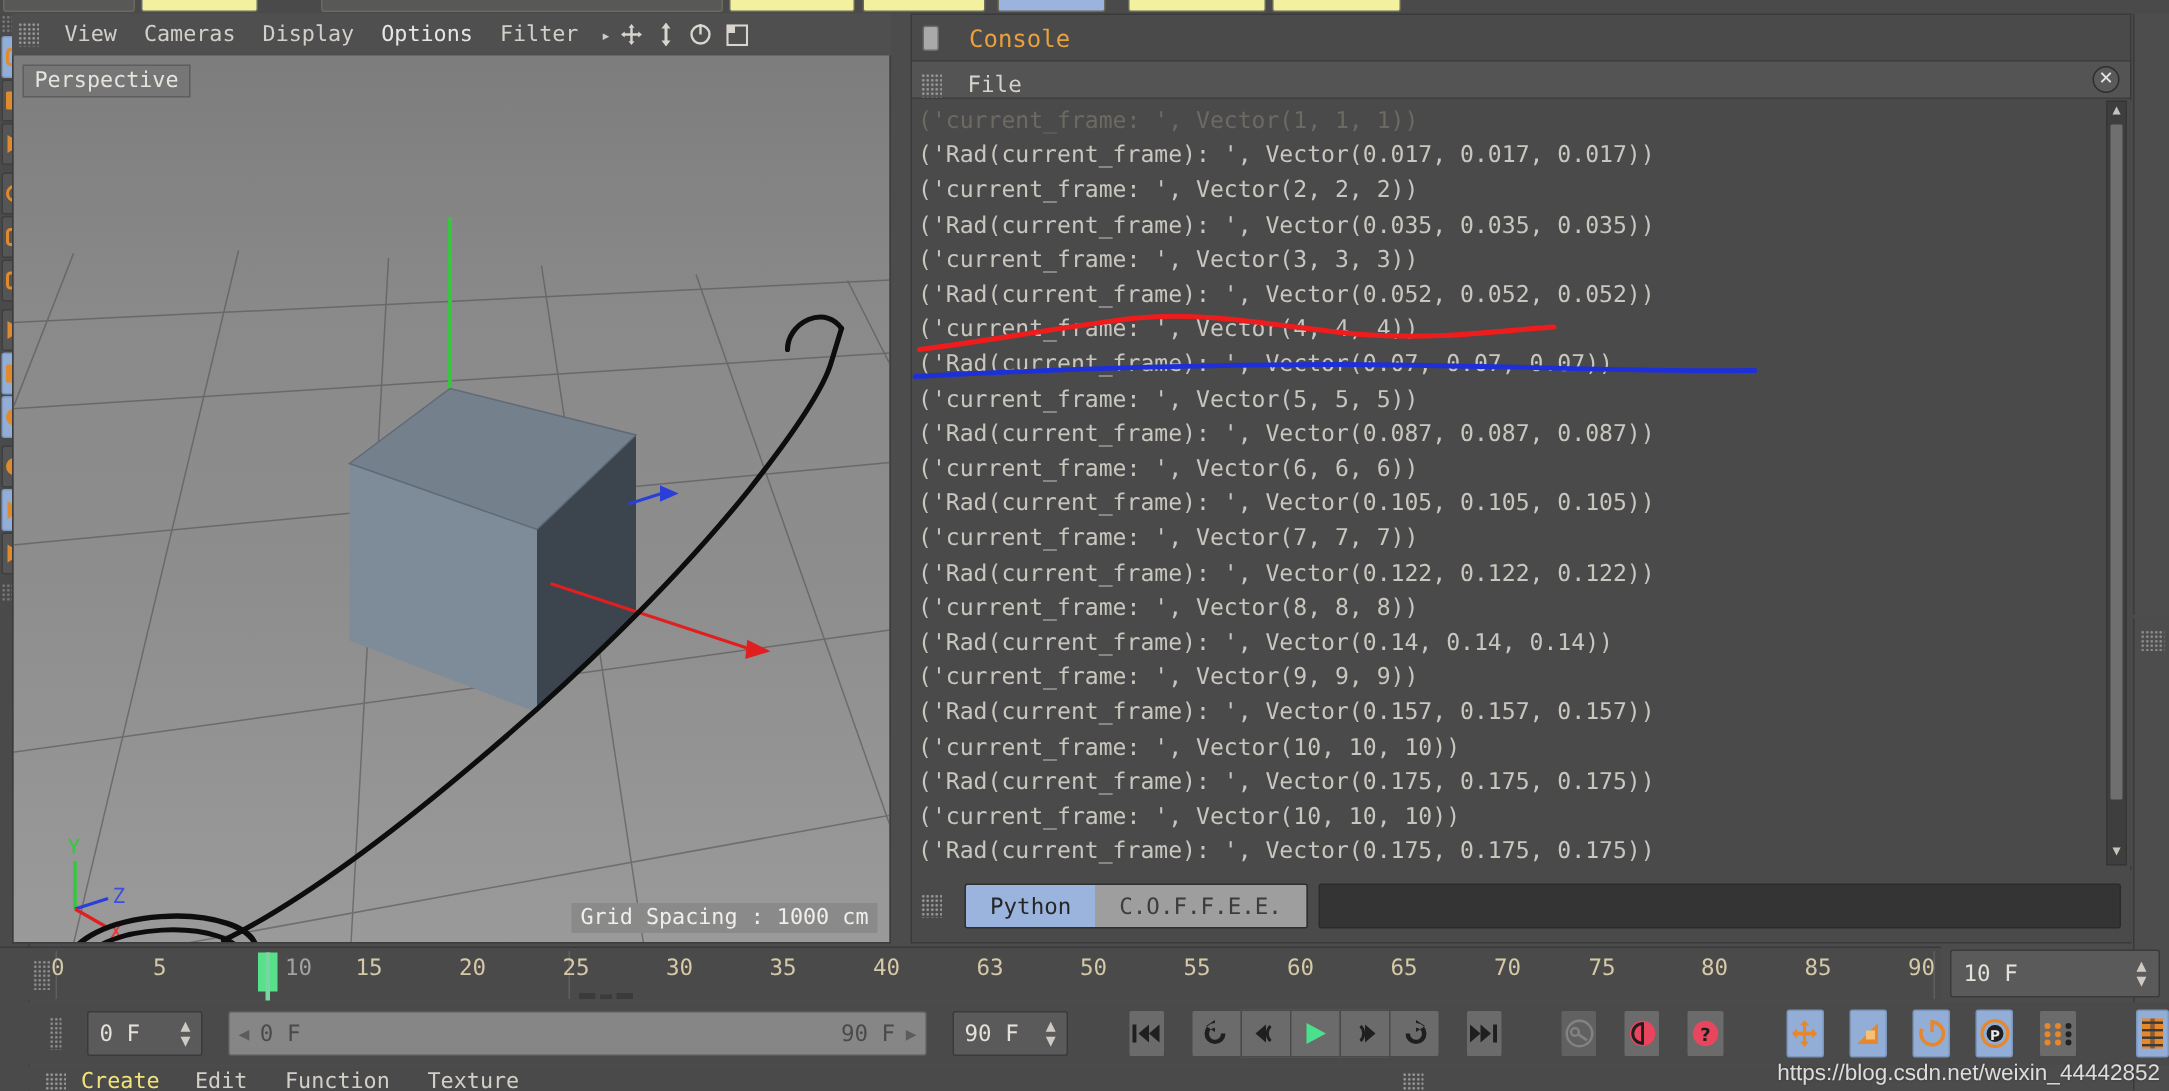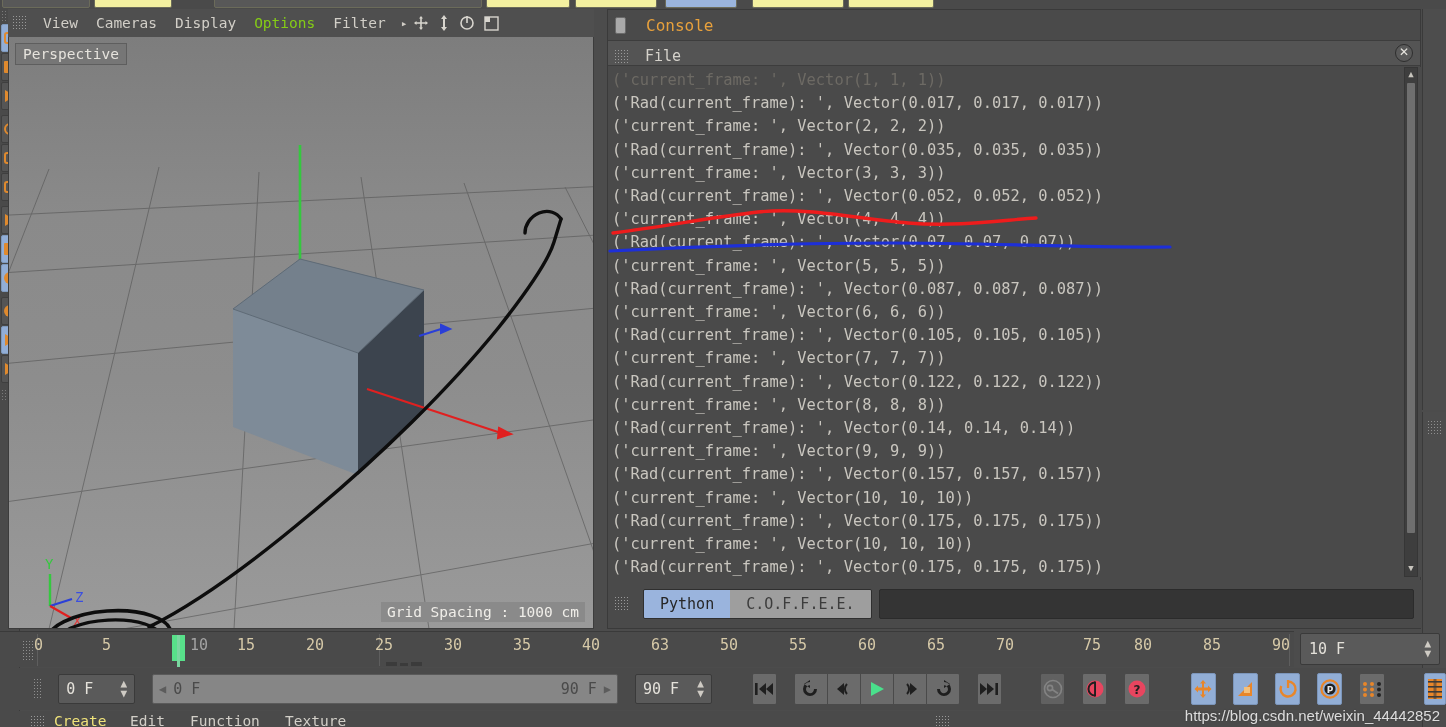--- a/index.html
+++ b/index.html
@@ -51,21 +51,21 @@
   }
   .grip {
     width:14px; height:16px; margin-right:8px;
     background-image: radial-gradient(#9a9a9a 0.8px, transparent 0.9px);
     background-size:3px 3px;
   }
   .vp-menu-item {
     color:#d2cfc8; font-size:14.5px; padding:2px 9px; white-space:nowrap;
     font-family:"DejaVu Sans Mono", monospace;
   }
-  .vp-menu-item.active { color:#84cc16; }
+  .vp-menu-item.active { color:#e5e5e5; }
   .vp-menu-icons { margin-left:6px; display:flex; align-items:center; gap:9px; color:#d8d5ce; font-size:15px;}
   .vp-arrow { color:#cfcbc4; font-size:11px; margin-left:6px; }
 
   .vp-canvas {
     position:absolute; left:0; top:28px; width:586px; height:592px;
     background:linear-gradient(#7d7d7d 0%, #8a8a8a 30%, #8d8d8d 58%, #9a9a9a 100%);
     overflow:hidden; border:1px solid #3c3c3c; border-top:none;
   }
   .perspective-label {
     position:absolute; left:6px; top:6px; z-index:6;
@@ -426,21 +426,21 @@
       <div class="tl-tick" style="left:341px;">25</div>
       <div class="tl-tick" style="left:410px;">30</div>
       <div class="tl-tick" style="left:479px;">35</div>
       <div class="tl-tick" style="left:548px;">40</div>
       <div class="tl-tick" style="left:617px;">63</div>
       <div class="tl-tick" style="left:686px;">50</div>
       <div class="tl-tick" style="left:755px;">55</div>
       <div class="tl-tick" style="left:824px;">60</div>
       <div class="tl-tick" style="left:893px;">65</div>
       <div class="tl-tick" style="left:962px;">70</div>
-      <div class="tl-tick" style="left:1049px;">75</div>
+      <div class="tl-tick" style="left:1025px;">75</div>
       <div class="tl-tick" style="left:1100px;">80</div>
       <div class="tl-tick" style="left:1169px;">85</div>
       <div class="tl-tick" style="left:1238px;">90</div>
 
       <div class="tl-marker" style="left:138px;"></div>
       <div class="tl-marker-stem" style="left:143px;"></div>
 
       <div class="tl-keys" style="left:352px;">
         <div class="tl-key"></div>
           <div class="tl-key sm"></div>

